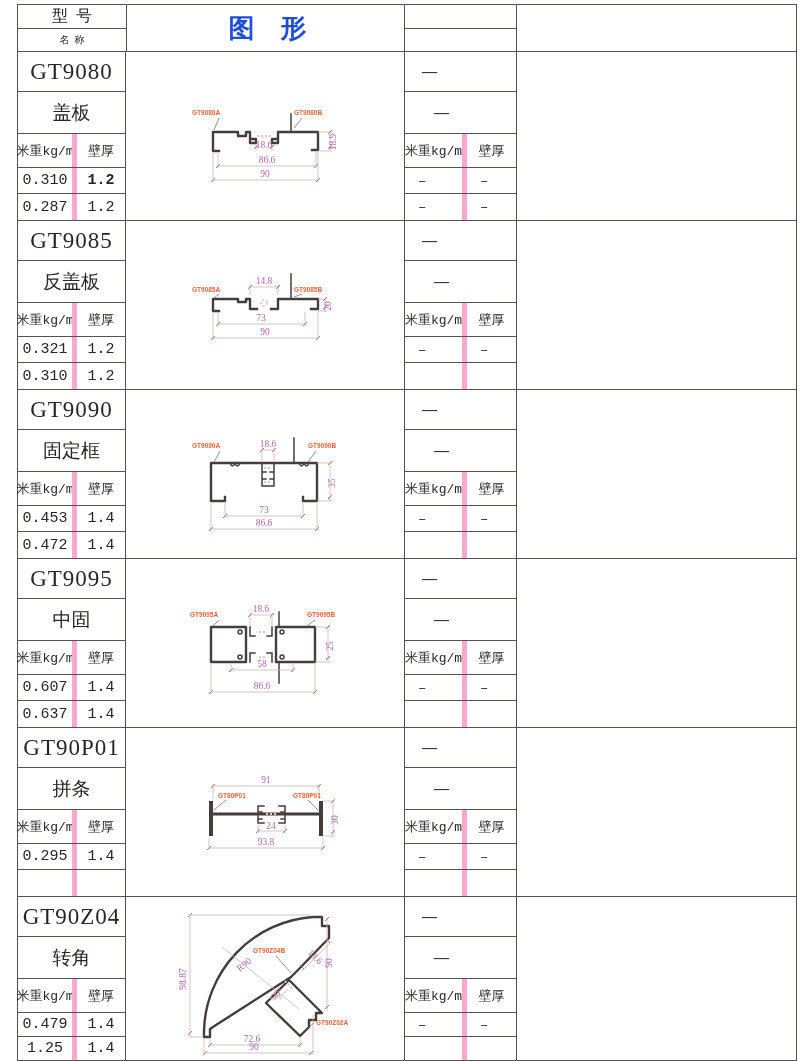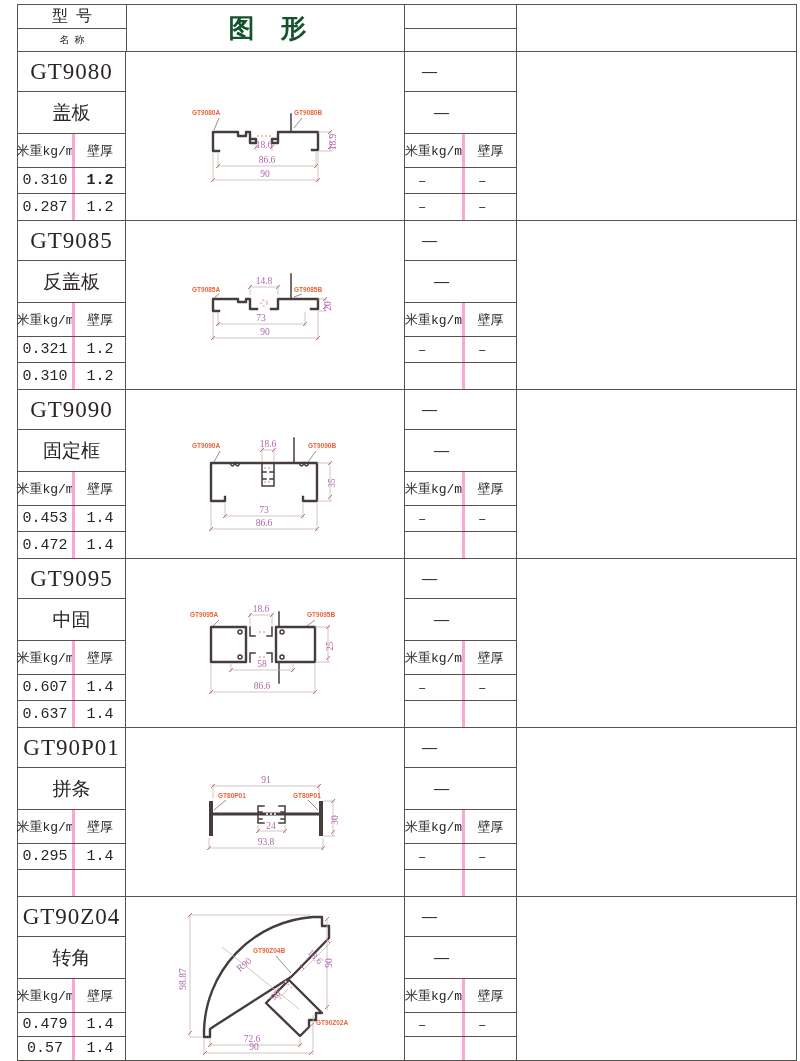--- a/index.html
+++ b/index.html
@@ -20,23 +20,23 @@
   .row.model{height:40px;font-size:23px;letter-spacing:1px;}
   .row.name{height:42px;font-size:19px;}
   .row.mh{height:34px;font-size:13px;padding:0;}
   .row.val{height:26px;font-size:15px;}
   .section.last .row.val{height:24px;}
   .section.last .row.val:last-child{height:23px;}
   .row.mh,.row.val{align-items:stretch;font-family:Liberation Mono, monospace;}
   .cw,.ct{display:flex;align-items:center;justify-content:center;box-sizing:border-box;}
   .cw{width:54px;}
   .r .cw{width:57px;}
-  .ct{flex:1;border-left:3px solid #f9a8d4;}
+  .ct{flex:1;border-left:5px solid #f9a8d4;}
   .bold{font-weight:bold;}
-  .figure-title{color:#14532d;font-size:26px;font-weight:bold;white-space:pre;}
+  .figure-title{color:#1d4ed8;font-size:26px;font-weight:bold;white-space:pre;}
   .dashrow{justify-content:flex-start;}
   .dash{font-weight:bold;font-size:15px;padding-left:17px;}
   .dash.d2{padding-left:29px;}
   .rv{justify-content:flex-start;padding-left:13px;font-size:14px;color:#4a4242;}
   svg{display:block;}
   .pf{fill:none;stroke:#453c3d;stroke-width:2.4;stroke-linejoin:round;stroke-linecap:square;}
   .pf2{fill:none;stroke:#453c3d;stroke-width:1.5;stroke-linecap:square;}
   .pf3{fill:none;stroke:#453c3d;stroke-width:3;}
   .dl{stroke:#c2b9b4;stroke-width:0.8;fill:none;}
   .tk{stroke:#cf6f5f;stroke-width:1;fill:none;}
@@ -201,21 +201,21 @@
       </svg>
     </div>
   </div>
 
   <div class="section last">
     <div class="subcol">
       <div class="row model">GT90Z04</div>
       <div class="row name">转角</div>
       <div class="row mh"><div class="cw">米重kg/m</div><div class="ct">壁厚</div></div>
       <div class="row val"><div class="cw">0.479</div><div class="ct">1.4</div></div>
-      <div class="row val"><div class="cw">0.57</div><div class="ct">1.4</div></div>
+      <div class="row val"><div class="cw">1.25</div><div class="ct">1.4</div></div>
     </div>
     <div class="drawcell">
       <svg width="282" height="162" viewBox="0 0 282 162">
         <path class="pf" d="M187,20 L196,20 L196,29 L203,29 L203,41 L171,74 L165,80 L90,128 L84,132 L84,140 L78,140 L78,134 A117,117 0 0 1 187,20 Z"></path>
         <path class="pf" d="M140,106 L163,83 L196,116 L190,116 L190,123 L183,123 L183,130 L174,139 Z"></path>
         <path class="pk" d="M148,95 l7,7 M159,84 l7,7"></path>
         <path class="dl" d="M185,18 H64 M76,140 H64 M64,18 V140 M173,112 L96,50 M206,44 L176,74 M201,22 V114 M84,142 V150 M174,141 V150 M84,148 H174 M78,142 V158 M187,118 V158 M79,156 H185"></path>
         <path class="dl" d="M143,101 Q154,103 162,92"></path>
         <path class="tk" d="M62,20 l4,-4 M62,138 l4,-4 M204,46 l-4,-4 M178,72 l-4,-4 M199,24 l4,-4 M199,112 l4,-4 M82,150 l4,-4 M172,150 l4,-4 M77,158 l4,-4 M183,158 l4,-4"></path>
         <text class="dt" transform="translate(60,82) rotate(-90)" text-anchor="middle">98.87</text>

